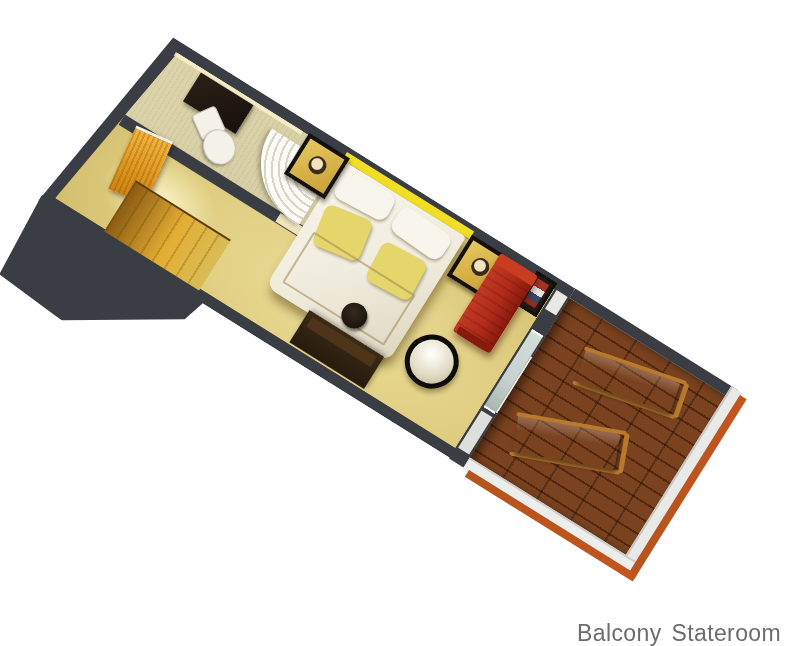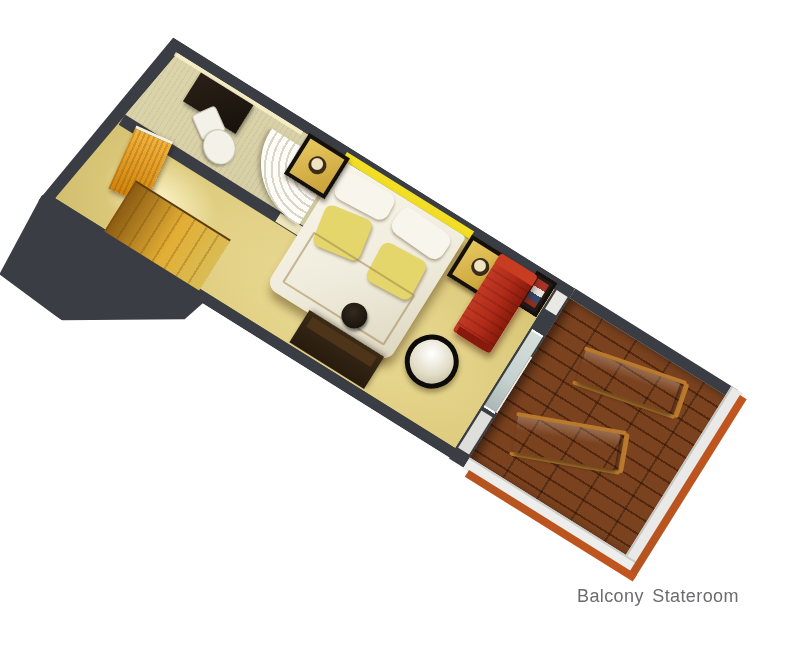--- a/index.html
+++ b/index.html
@@ -144,21 +144,21 @@
   .lounger .rail-top{left:0;right:0;top:0;height:4px;background:var(--wood-frame);border-radius:2px;}
   .lounger .rail-bottom{left:0;right:0;bottom:0;height:4px;background:var(--wood-frame);border-radius:2px;}
   .lounger .head-bar{right:-3px;top:2px;bottom:2px;width:5px;background:var(--wood-frame);border-radius:2px;}
   .lounger .pad{left:2px;right:6px;top:4px;bottom:4px;border-radius:4px;
     background:linear-gradient(90deg, var(--teal-dark) 0 28%, #35b496 28% 33%, var(--teal) 33% 68%, #1d English8a70 68% 71%, var(--teal) 71% 100%);
     box-shadow:2px 3px 4px rgba(0,0,0,.45);}
   .lounger .pad::after{content:"";position:absolute;left:0;top:0;right:0;height:40%;
     background:linear-gradient(180deg, rgba(255,255,255,.22), rgba(255,255,255,0));}
 
   
-  .caption{position:absolute;left:577px;top:586px;font-size:18px;color:var(--caption-gray);
+  .caption{position:absolute;left:577px;top:620px;font-size:23px;color:var(--caption-gray);
     letter-spacing:.4px;word-spacing:3px;}
 </style>
 </head>
 <body>
 
 <div class="stage">
   <div class="room">
 
     <div class="cabin-shell"></div>
     <div class="entry-flare"></div>

